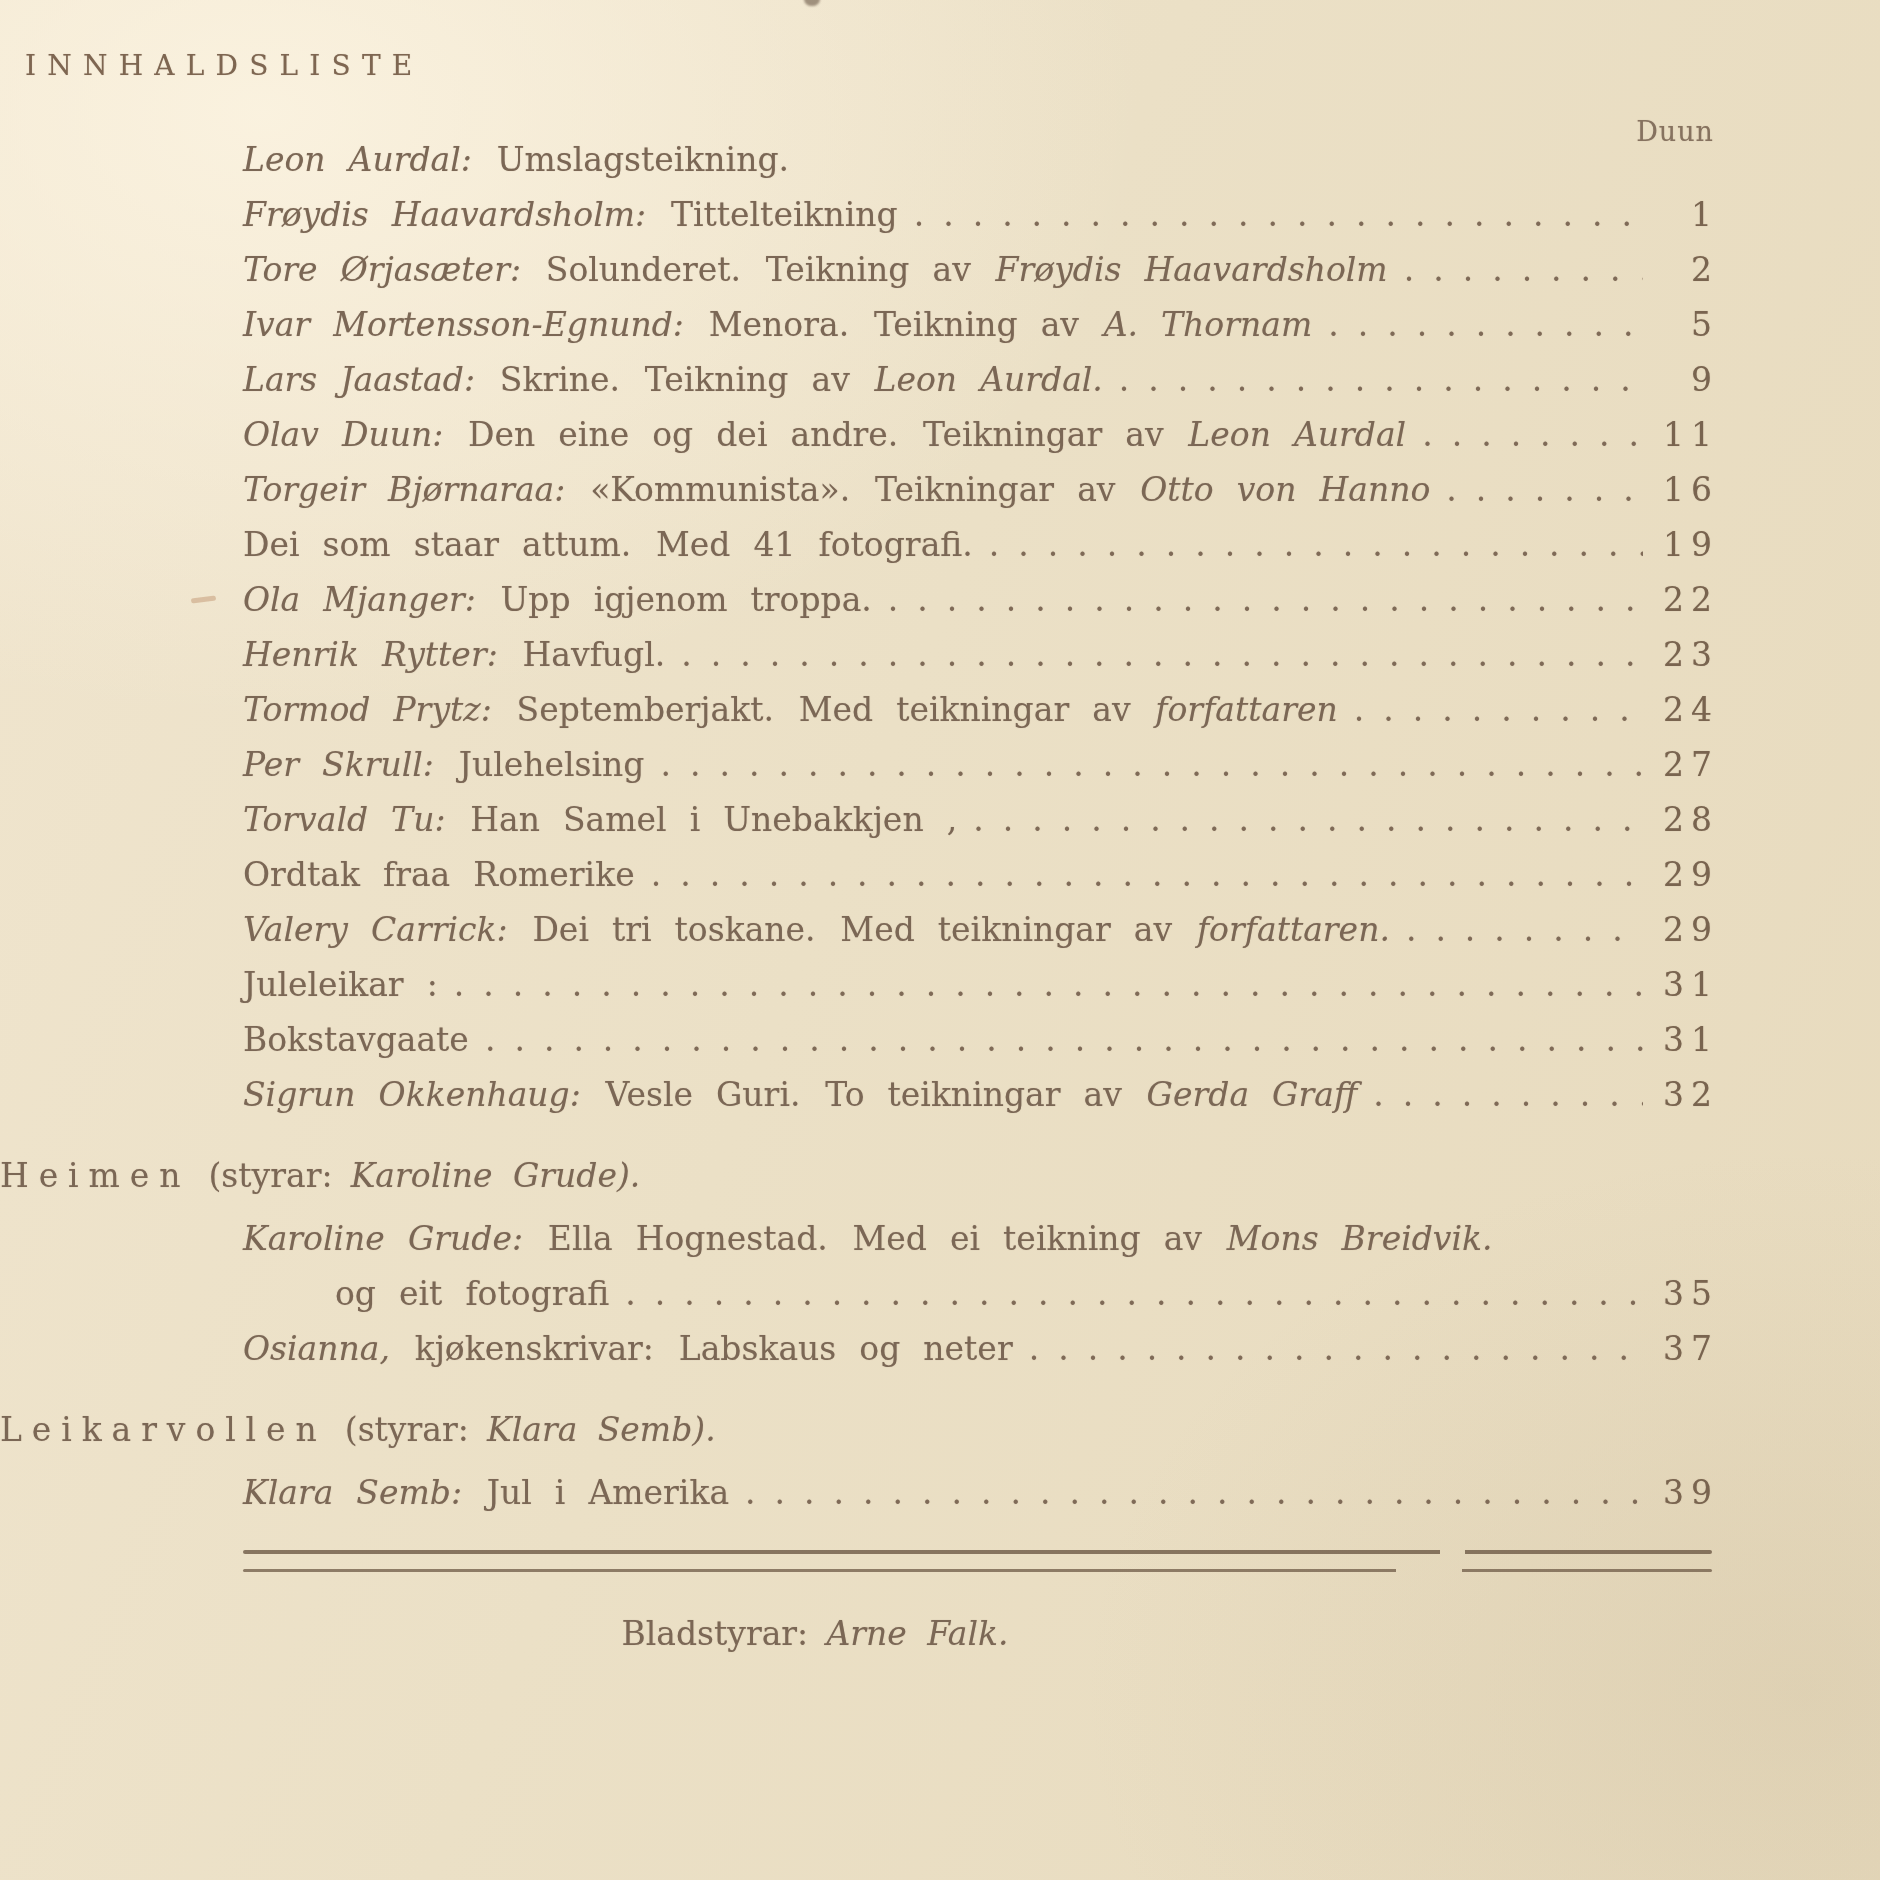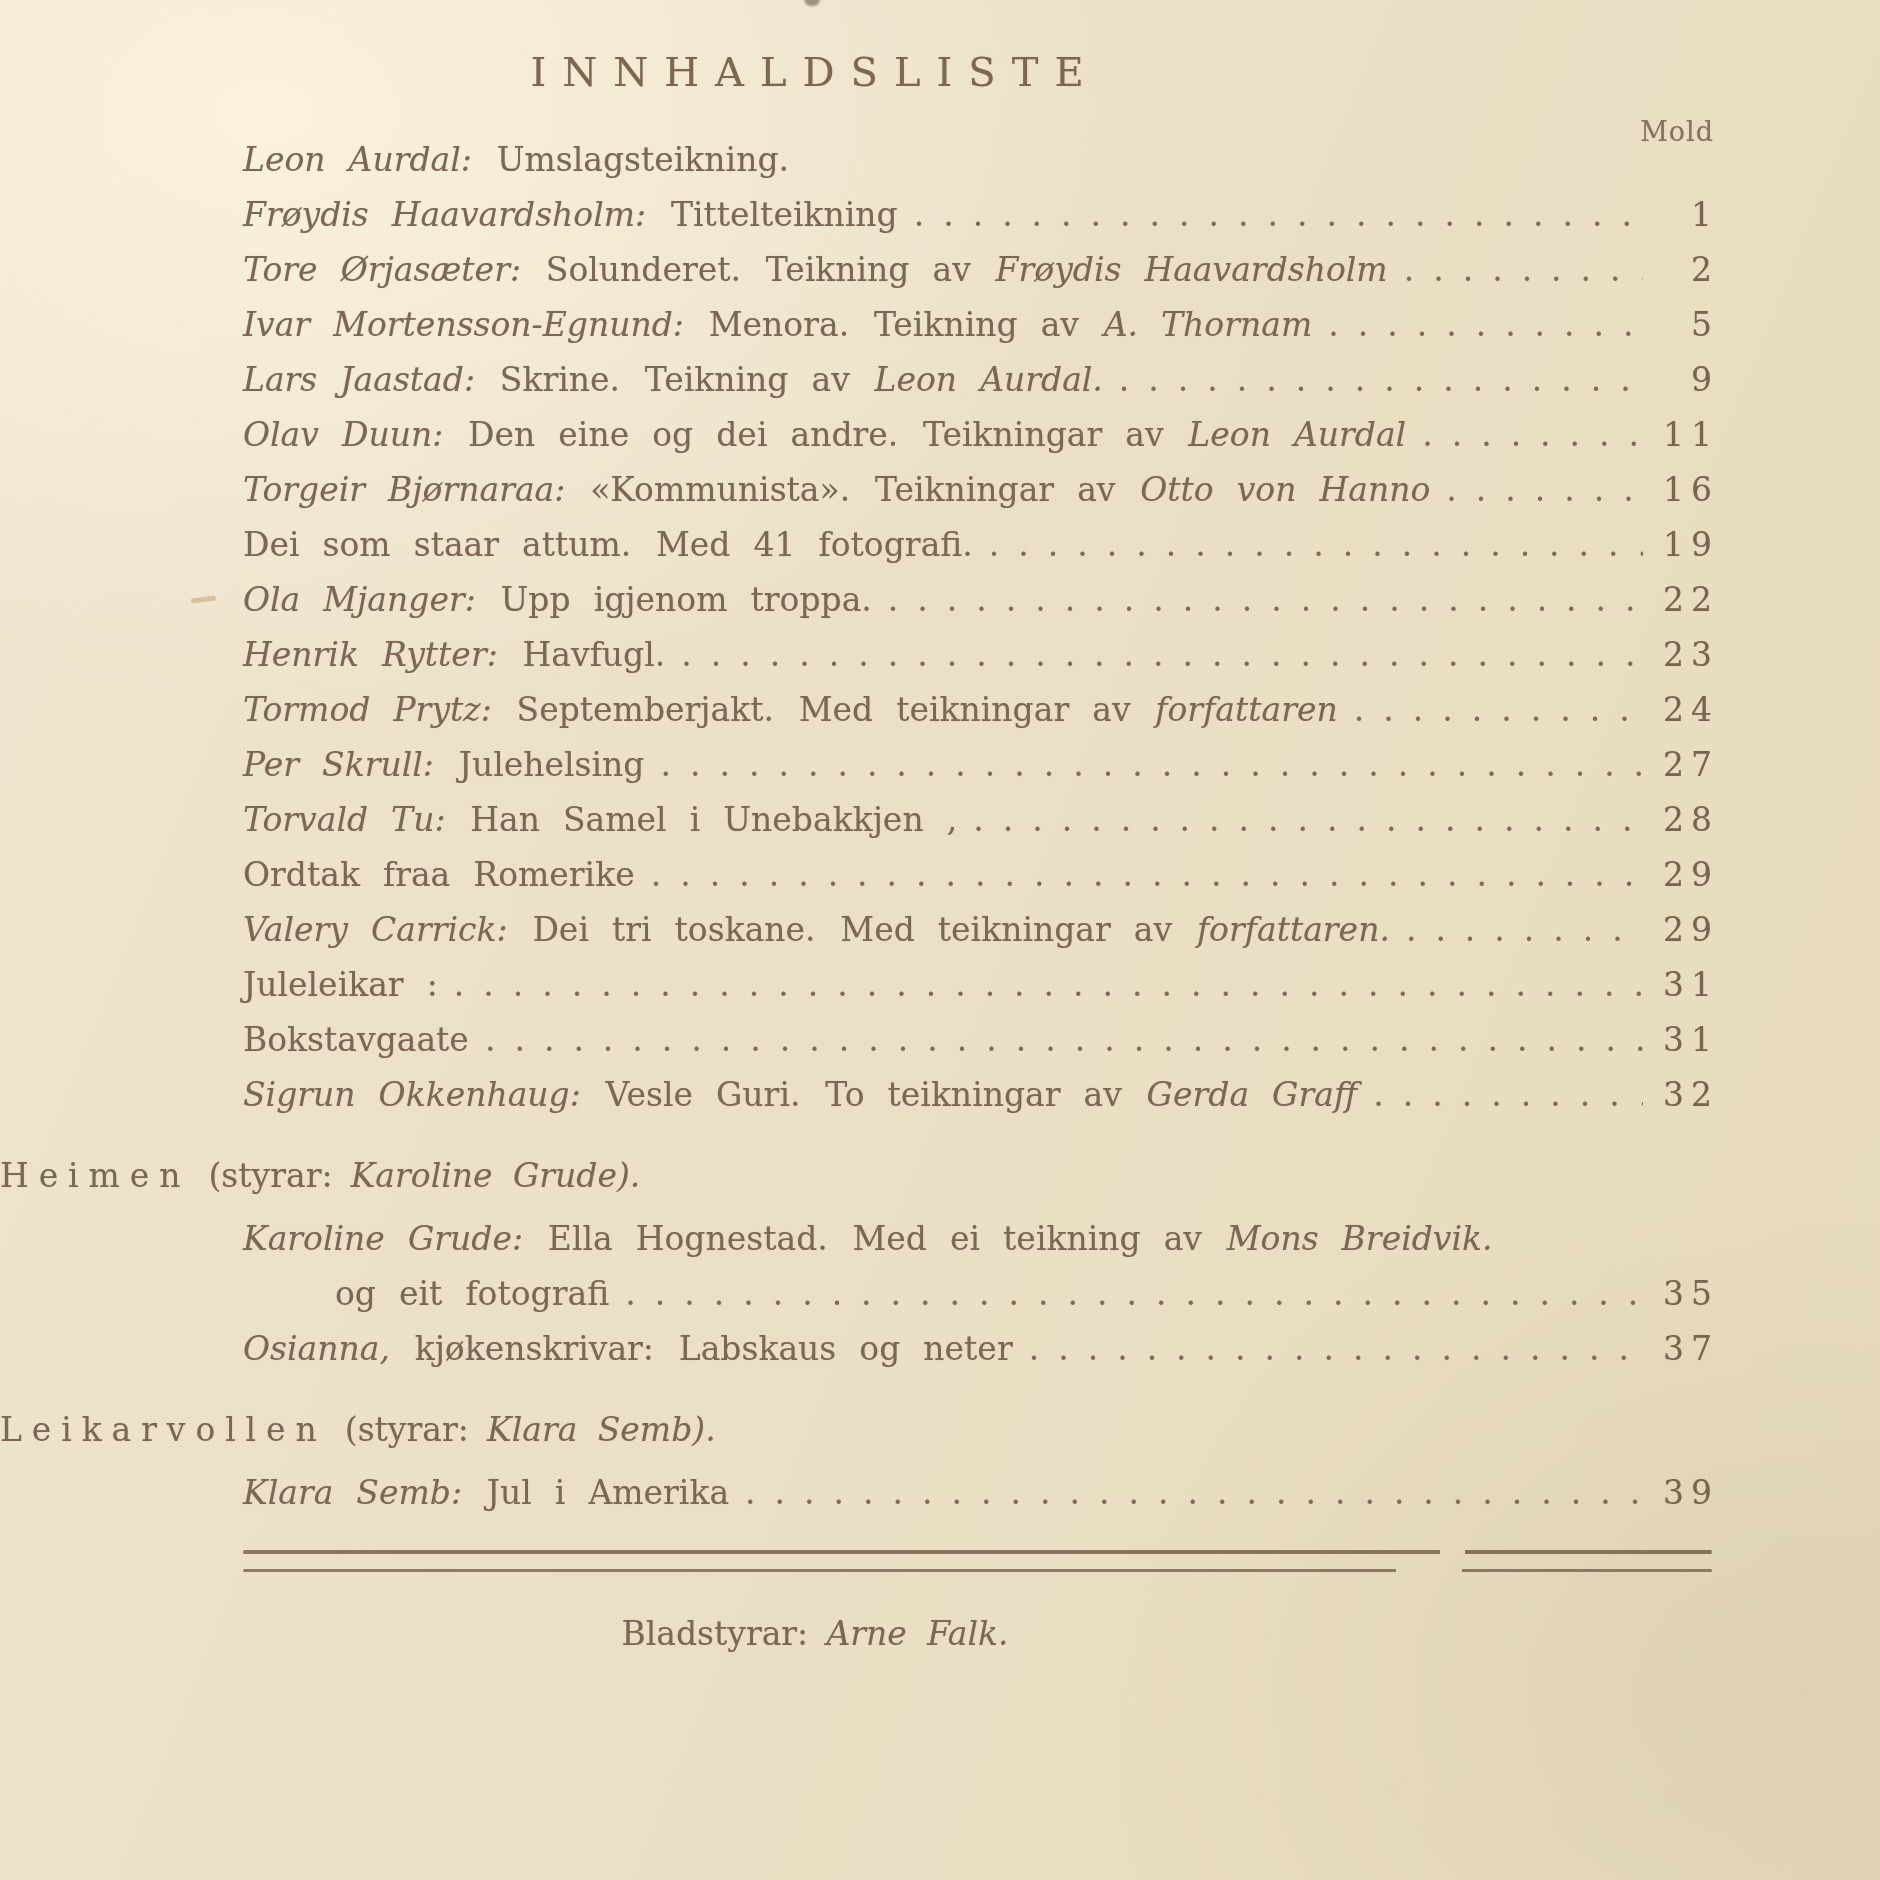--- a/index.html
+++ b/index.html
@@ -9,22 +9,22 @@
       radial-gradient(1600px 1100px at 14% 6%, rgba(252,244,226,.85), rgba(252,244,226,0) 55%),
       radial-gradient(1200px 900px at 96% 90%, rgba(196,180,148,.25), rgba(196,180,148,0) 60%),
       linear-gradient(112deg,#f0e5ce 0%,#ebe0c6 45%,#e7dabd 100%);
     font-family:"DejaVu Serif","Liberation Serif",serif;
     color:#7b6755;
     text-shadow:0 0 1px rgba(123,103,85,.35);
   }
   .content{position:absolute;left:243px;right:168px;top:0;bottom:0;}
   .title{
     position:absolute;left:-243px;width:1630px;top:52px;
-    font-size:40px;line-height:1;letter-spacing:.40em;white-space:nowrap;
-    text-align:center;color:#7e6651;
+    font-size:28px;line-height:1;letter-spacing:.40em;white-space:nowrap;
+    color:#7e6651;padding-left:25px;
   }
   .side-label{position:absolute;right:-2px;top:116px;font-size:27px;letter-spacing:1px;color:#86725f;}
   #toc{position:absolute;left:0;right:0;top:132px;font-size:33px;}
   .row{display:flex;align-items:baseline;height:55px;line-height:55px;white-space:nowrap;word-spacing:.38em;position:relative;}
   .txt{white-space:nowrap;}
   .seg + .seg{margin-left:.75em;}
   .it{font-style:italic;}
   .indent .txt{margin-left:92px;}
   .dots{flex:1 1 auto;min-width:0;overflow:hidden;margin:0 10px 0 16px;letter-spacing:19px;color:#7f6a57;}
   .dots::after{content:"..................................................................";}
@@ -44,21 +44,21 @@
   .speck{position:absolute;left:804px;top:-2px;width:16px;height:8px;background:rgba(92,72,56,.55);
     border-radius:0 0 7px 7px;filter:blur(1px);}
 </style>
 </head>
 <body>
 
 <div class="sheet">
   <div class="speck"></div>
   <div class="content">
     <div class="title">INNHALDSLISTE</div>
-    <div class="side-label">Mold</div>
+    <div class="side-label">Duun</div>
     <div id="toc">
         <div class="row">
           <span class="txt"><span class="seg it">Leon Aurdal:</span><span class="seg">Umslagsteikning.</span></span>
         </div>
         <div class="row">
           <span class="txt"><span class="seg it">Frøydis Haavardsholm:</span><span class="seg">Tittelteikning</span></span>
           <span class="dots"></span>
           <span class="page">1</span>
         </div>
         <div class="row">

